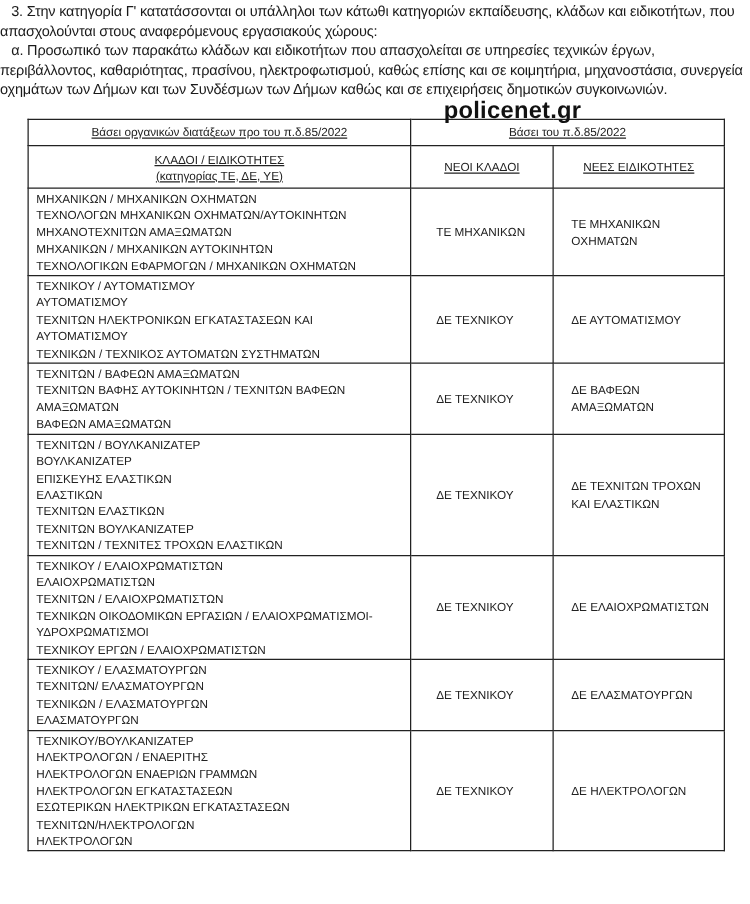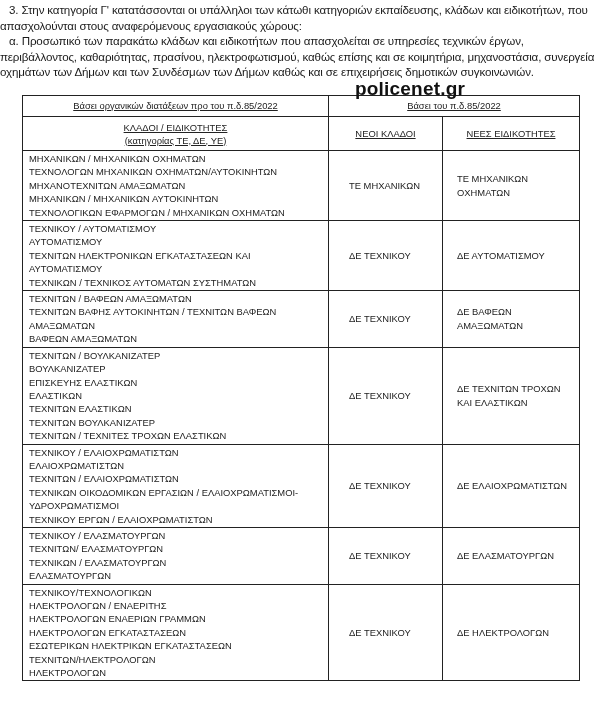--- a/index.html
+++ b/index.html
@@ -110,21 +110,21 @@
           <span class="ln">ΤΕΧΝΙΚΟΥ / ΕΛΑΣΜΑΤΟΥΡΓΩΝ</span>
           <span class="ln">ΤΕΧΝΙΤΩΝ/ ΕΛΑΣΜΑΤΟΥΡΓΩΝ</span>
           <span class="ln">ΤΕΧΝΙΚΩΝ / ΕΛΑΣΜΑΤΟΥΡΓΩΝ</span>
           <span class="ln">ΕΛΑΣΜΑΤΟΥΡΓΩΝ</span>
         </td>
         <td class="mid">ΔΕ ΤΕΧΝΙΚΟΥ</td>
         <td class="right">ΔΕ ΕΛΑΣΜΑΤΟΥΡΓΩΝ</td>
       </tr>
       <tr>
         <td class="left">
-          <span class="ln">ΤΕΧΝΙΚΟΥ/ΤΕΧΝΟΛΟΓΙΚΩΝ</span>
+          <span class="ln">ΤΕΧΝΙΚΟΥ/ΒΟΥΛΚΑΝΙΖΑΤΕΡ</span>
           <span class="ln">ΗΛΕΚΤΡΟΛΟΓΩΝ / ΕΝΑΕΡΙΤΗΣ</span>
           <span class="ln">ΗΛΕΚΤΡΟΛΟΓΩΝ ΕΝΑΕΡΙΩΝ ΓΡΑΜΜΩΝ</span>
           <span class="ln">ΗΛΕΚΤΡΟΛΟΓΩΝ ΕΓΚΑΤΑΣΤΑΣΕΩΝ</span>
           <span class="ln">ΕΣΩΤΕΡΙΚΩΝ ΗΛΕΚΤΡΙΚΩΝ ΕΓΚΑΤΑΣΤΑΣΕΩΝ</span>
           <span class="ln">ΤΕΧΝΙΤΩΝ/ΗΛΕΚΤΡΟΛΟΓΩΝ</span>
           <span class="ln">ΗΛΕΚΤΡΟΛΟΓΩΝ</span>
         </td>
         <td class="mid">ΔΕ ΤΕΧΝΙΚΟΥ</td>
         <td class="right">ΔΕ ΗΛΕΚΤΡΟΛΟΓΩΝ</td>
       </tr>

